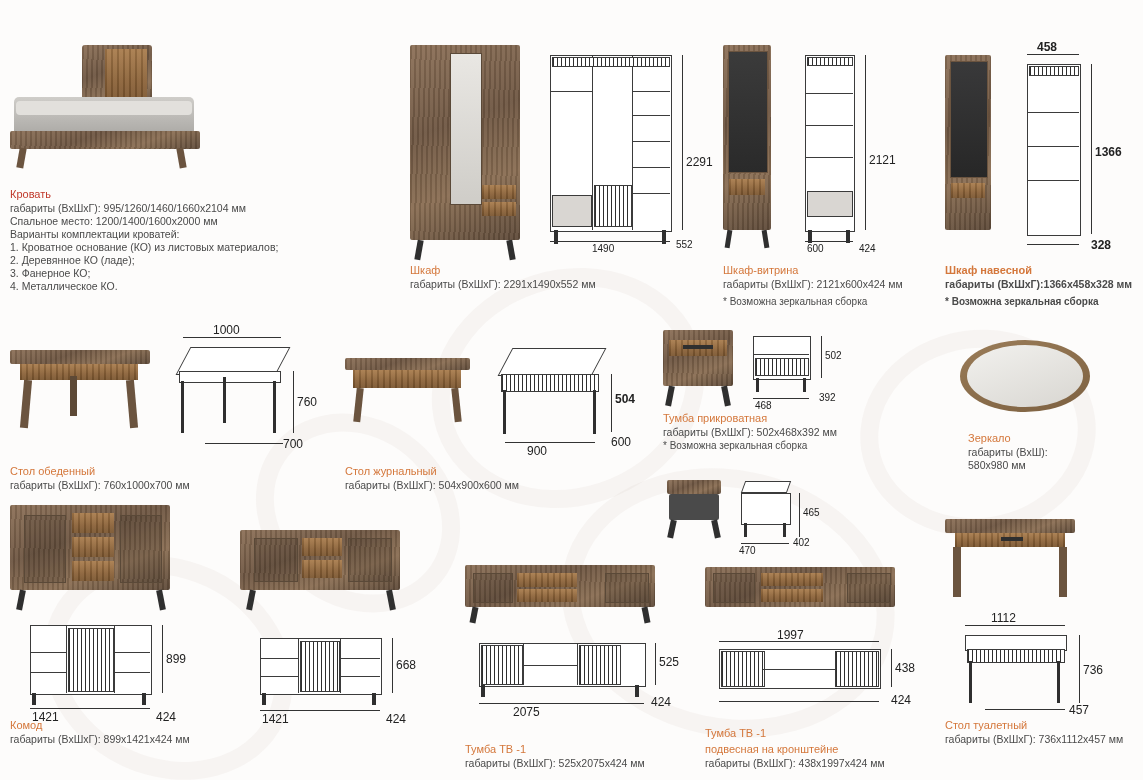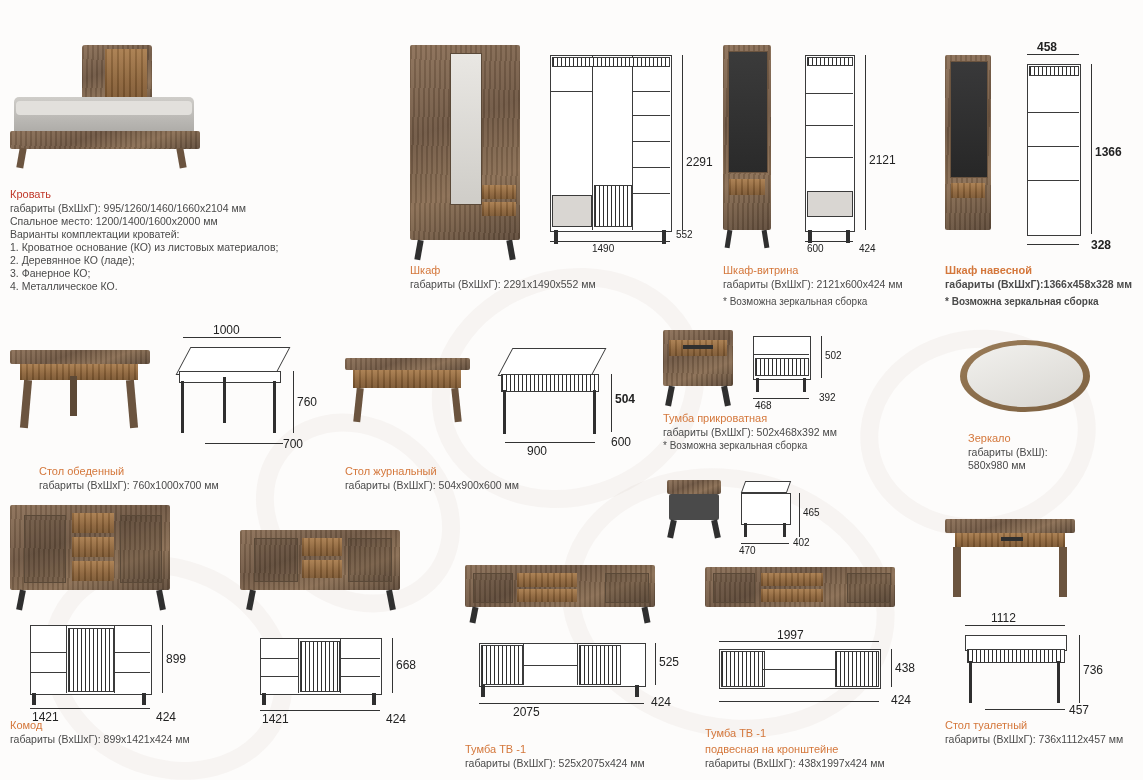--- a/index.html
+++ b/index.html
@@ -114,21 +114,21 @@
       <div class="shelfline" style="left:92px;top:148px;width:38px;"></div>
       <div class="hatch" style="left:54px;top:140px;width:36px;height:40px;"></div>
       <div class="techfill" style="left:12px;top:150px;width:38px;height:30px;"></div>
       <div class="leg" style="left:14px;top:185px;width:4px;height:14px;"></div>
       <div class="leg" style="left:122px;top:185px;width:4px;height:14px;"></div>
 
       <div class="dimline" style="left:142px;top:10px;width:1px;height:175px;"></div>
       <div class="dimtxt big" style="left:146px;top:110px;">2291</div>
       <div class="dimline" style="left:10px;top:196px;width:120px;height:1px;"></div>
       <div class="dimtxt" style="left:52px;top:198px;">1490</div>
-      <div class="dimtxt" style="left:136px;top:184px;">552</div>
+      <div class="dimtxt" style="left:136px;top:194px;">552</div>
     </div>
 
     <div style="position:absolute;left:10px;top:262px;">
       <div class="cap-title">Шкаф</div>
       <div class="cap-sub">габариты (ВхШхГ): 2291х1490х552 мм</div>
     </div>
   </div>
 
   <div class="item" style="left:715px;top:0;width:215px;height:310px;">
     <div style="position:absolute;left:8px;top:45px;width:48px;height:200px;">
@@ -207,21 +207,21 @@
       <div class="tech" style="left:14px;top:46px;width:100px;height:10px;"></div>
       <div class="leg" style="left:16px;top:56px;width:3px;height:52px;"></div>
       <div class="leg" style="left:108px;top:56px;width:3px;height:52px;"></div>
       <div class="leg" style="left:58px;top:52px;width:3px;height:46px;"></div>
       <div class="dimline" style="left:128px;top:46px;width:1px;height:62px;"></div>
       <div class="dimtxt big" style="left:132px;top:70px;">760</div>
       <div class="dimline" style="left:40px;top:118px;width:78px;height:1px;"></div>
       <div class="dimtxt big" style="left:118px;top:112px;">700</div>
     </div>
 
-    <div style="position:absolute;left:10px;top:148px;margin-left:29px;">
+    <div style="position:absolute;left:10px;top:148px;">
       <div class="cap-title">Стол обеденный</div>
       <div class="cap-sub">габариты (ВхШхГ): 760х1000х700 мм</div>
     </div>
   </div>
 
   <div class="item" style="left:335px;top:315px;width:320px;height:185px;">
     <div style="position:absolute;left:10px;top:25px;width:125px;height:85px;">
       <div class="wood" style="position:absolute;left:0;top:18px;width:125px;height:12px;border-radius:2px;"></div>
       <div class="wood2" style="position:absolute;left:8px;top:30px;width:108px;height:18px;"></div>
       <div style="position:absolute;left:10px;top:48px;width:7px;height:34px;background:#6b543f;transform:rotate(6deg);"></div>

